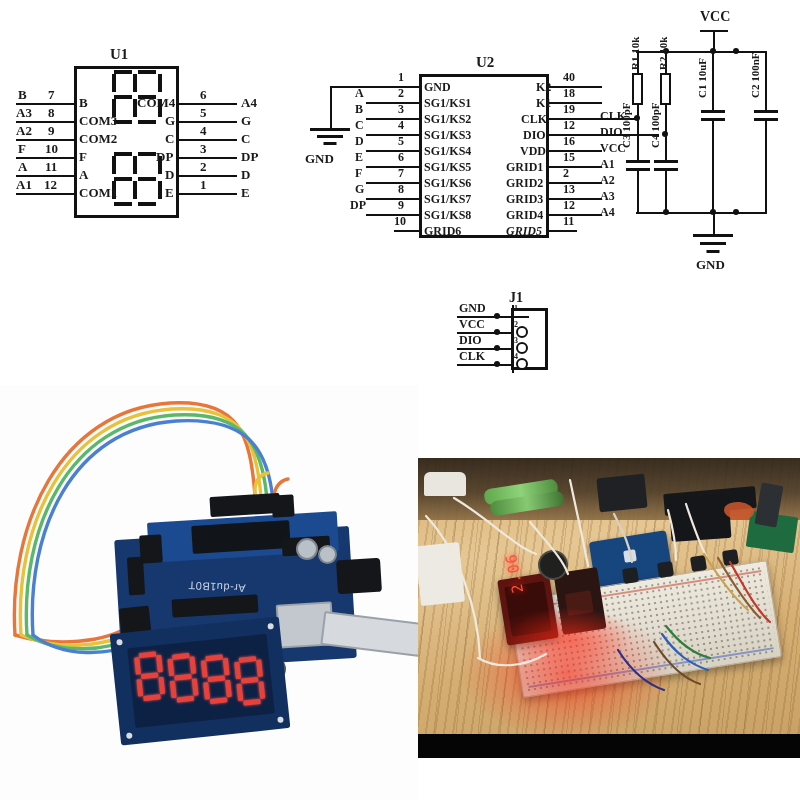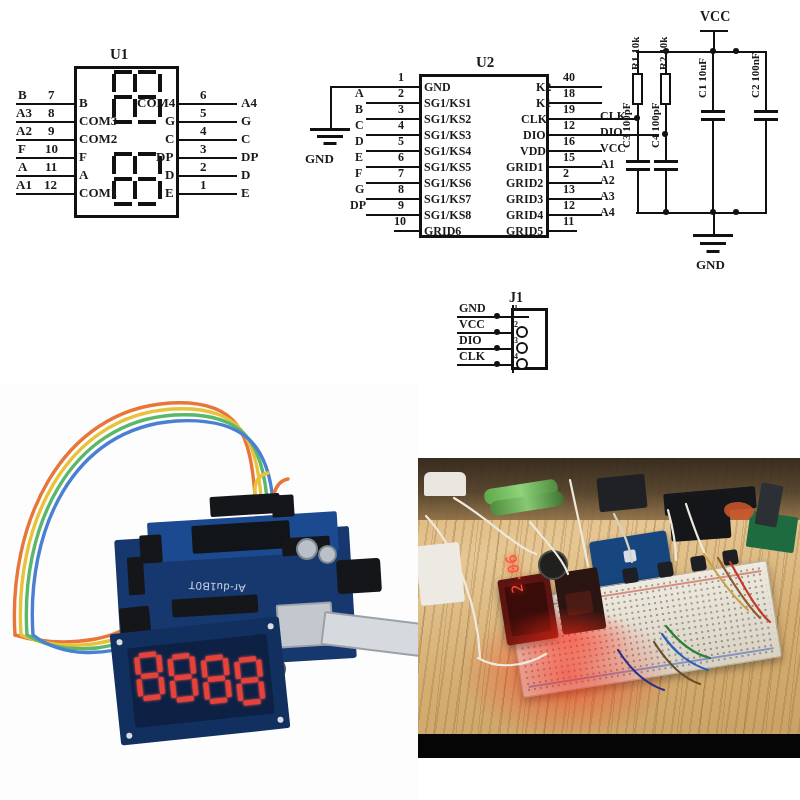--- a/index.html
+++ b/index.html
@@ -284,21 +284,21 @@
       <div class="lbl" style="left:506px;top:193px;font-size:12px;">GRID3</div>
       <div class="lbl" style="left:563px;top:183px;font-size:12px;">13</div>
       <div class="lbl" style="left:600px;top:190px;font-size:12px;">A3</div>
 
       <div class="wire wh" style="left:549px;top:214px;width:53px;"></div>
       <div class="lbl" style="left:506px;top:209px;font-size:12px;">GRID4</div>
       <div class="lbl" style="left:563px;top:199px;font-size:12px;">12</div>
       <div class="lbl" style="left:600px;top:206px;font-size:12px;">A4</div>
 
       <div class="wire wh" style="left:549px;top:230px;width:28px;"></div>
-      <div class="lbl" style="left:506px;top:225px;font-size:12px;">GRID5</div>
+      <div class="lbl" style="left:506px;top:225px;font-size:12px;font-style:italic;">GRID5</div>
       <div class="lbl" style="left:563px;top:215px;font-size:12px;">11</div>
     </div>
 
     <div>
 
       <div class="lbl" style="left:700px;top:10px;font-size:14px;">VCC</div>
       <div class="wire wh" style="left:700px;top:30px;width:28px;"></div>
       <div class="wire wv" style="left:713px;top:30px;height:22px;"></div>
 
       <div class="wire wh" style="left:636px;top:51px;width:130px;"></div>

